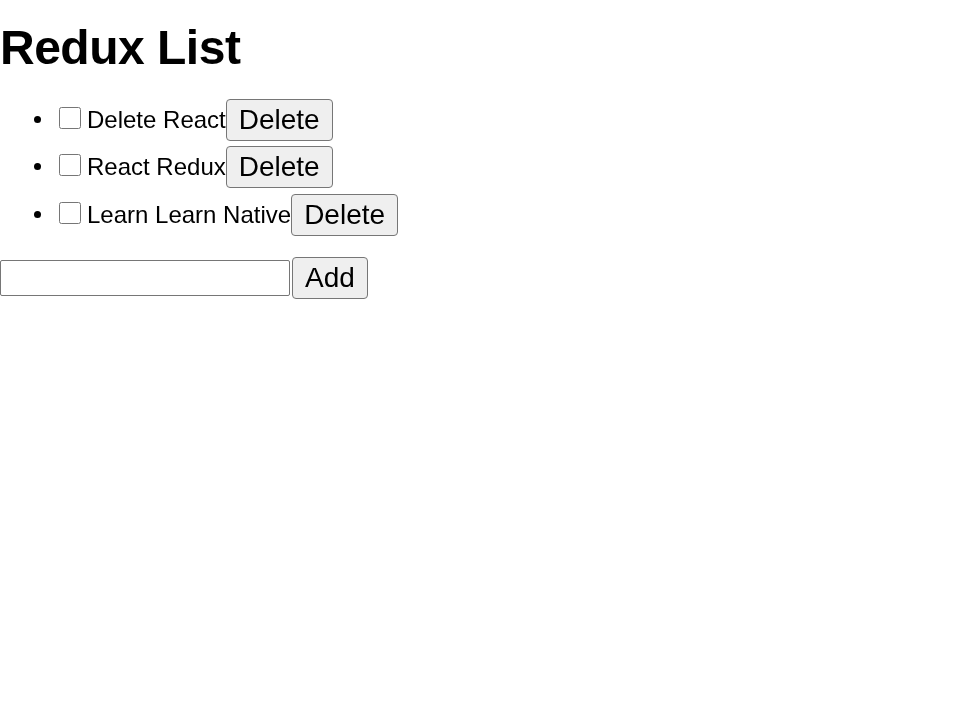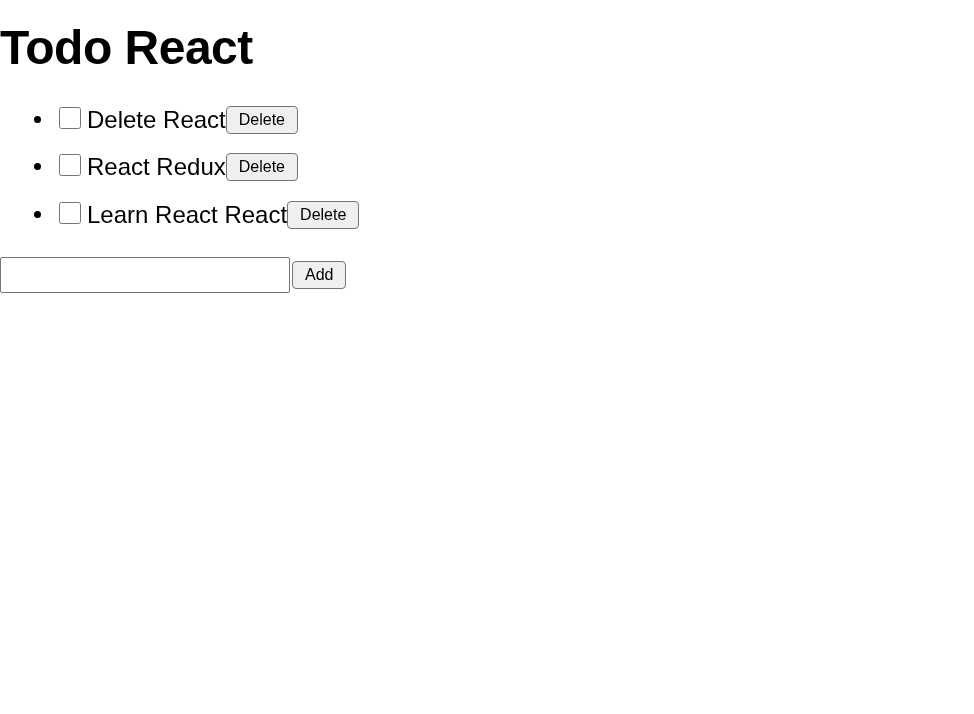--- a/index.html
+++ b/index.html
@@ -32,21 +32,21 @@
       height: 22px;
       margin-right: 6px;
       vertical-align: middle;
       position: relative;
       top: -2px;
     }
     .todo-text {
       vertical-align: middle;
     }
     button {
-      font-size: 16px;
+      font-size: 28px;
       font-family: inherit;
       background: #efefef;
       border: 1px solid #767676;
       border-radius: 4px;
       padding: 4px 12px;
       cursor: pointer;
       vertical-align: middle;
     }
     .add-row {
       margin-top: 20px;
@@ -61,29 +61,29 @@
       vertical-align: middle;
       margin-left: 0;
     }
     .add-row button {
       margin-left: 2px;
     }
   </style>
 </head>
 <body>
 
-<h1>Todo React</h1>
+<h1>Redux List</h1>
 
 <ul>
   <li>
     <input type="checkbox" style=""><span class="todo-text">Delete React</span><button>Delete</button>
   </li>
   <li>
     <input type="checkbox" style=""><span class="todo-text">React Redux</span><button>Delete</button>
   </li>
   <li>
-    <input type="checkbox" style=""><span class="todo-text">Learn React React</span><button>Delete</button>
+    <input type="checkbox" style=""><span class="todo-text">Learn Learn Native</span><button>Delete</button>
   </li>
 </ul>
 
 <div class="add-row">
   <input type="text" value="" style=""><button>Add</button>
 </div>
 
 </body></html>

